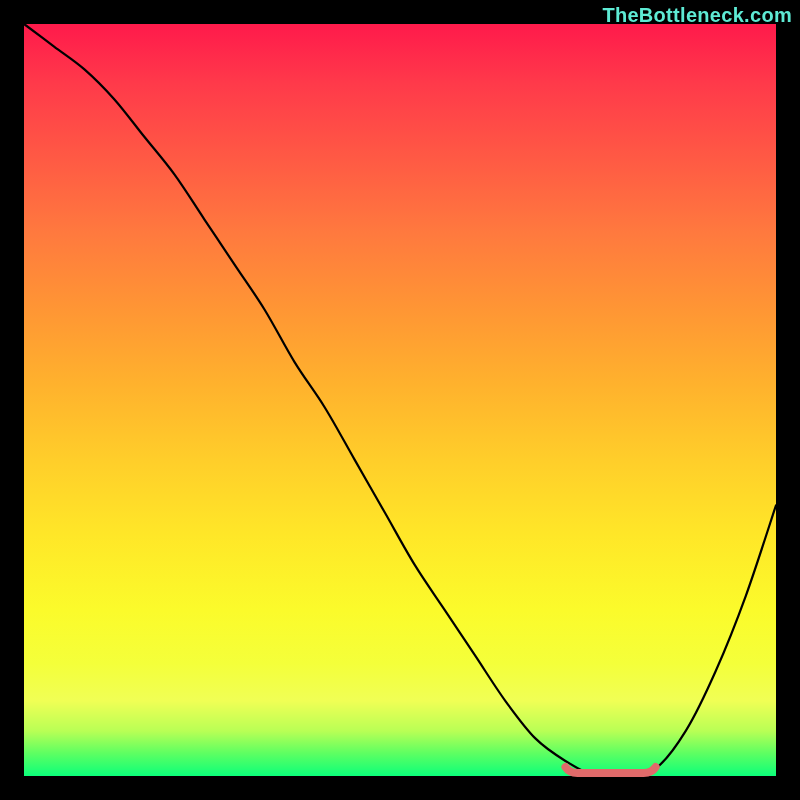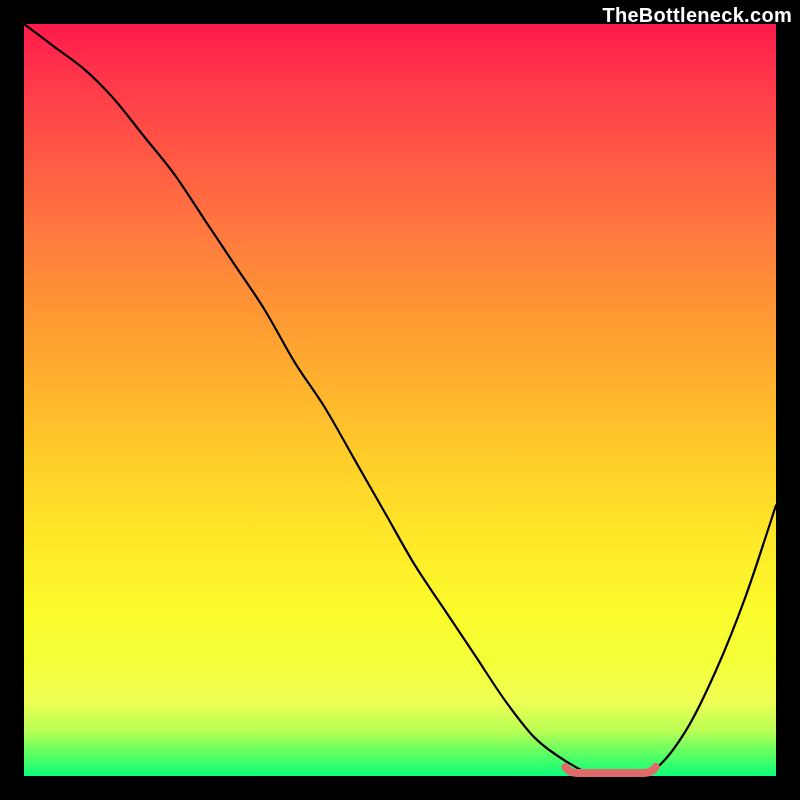--- a/index.html
+++ b/index.html
@@ -37,21 +37,21 @@
       #f0ff55 90%,
       #b9ff55 94%,
       #5dff62 97%,
       #0cff7a 100%
     );
   }
   .attribution {
     position: absolute;
     top: 4px;
     right: 8px;
-    color: #ffffff;
+    color: #5eead4;
     font-size: 20px;
     font-weight: 600;
     letter-spacing: 0.3px;
     user-select: none;
   }
   svg.curve {
     position: absolute;
     left: 0;
     top: 0;
     width: 752px;

